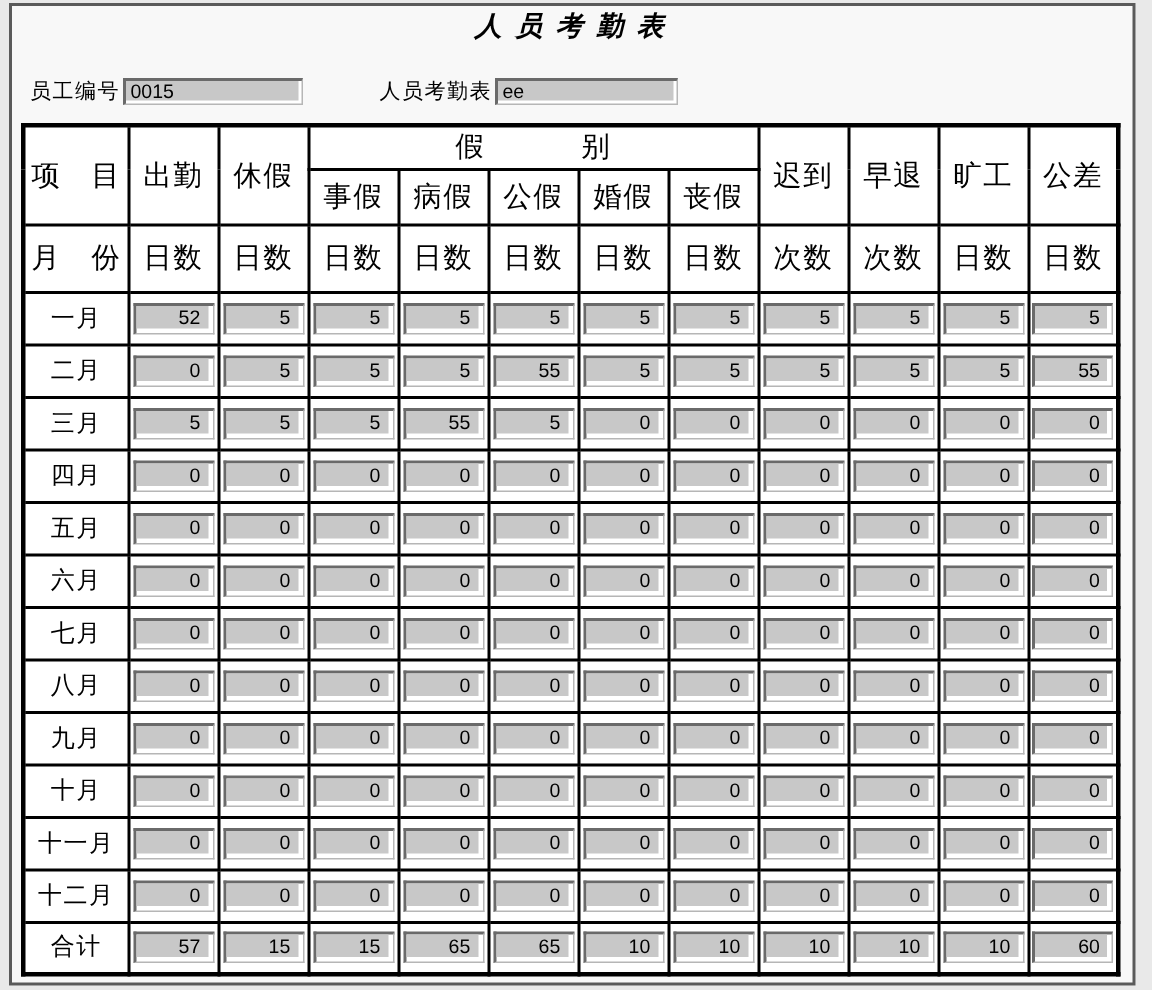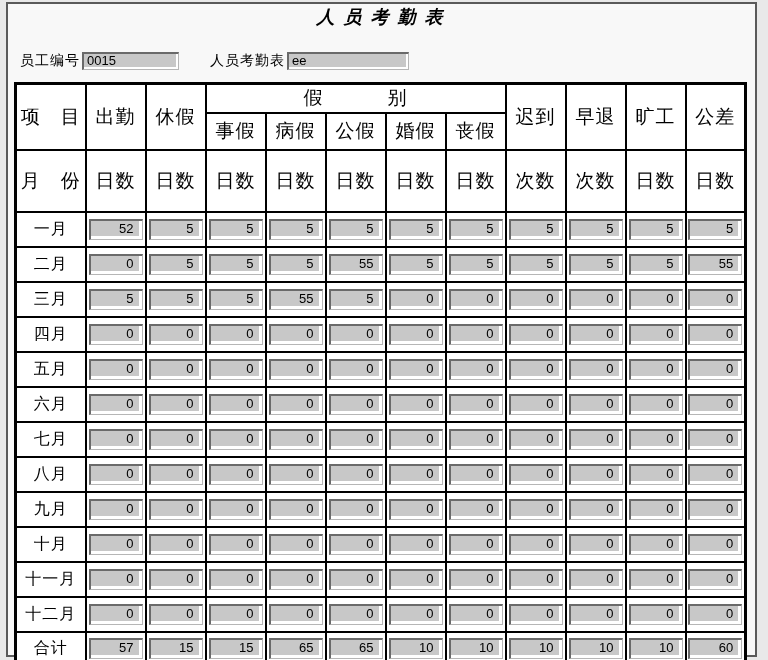--- a/index.html
+++ b/index.html
@@ -27,39 +27,39 @@
   .sunken {
     position:relative; background:#ffffff;
     border:1px solid #b6b6b6;
     border-top:2px solid #6a6a6a; border-left:2px solid #6a6a6a;
   }
   .fill {
     position:absolute; left:0; top:0; right:3px; bottom:3px;
     background:#c8c8c8; display:flex; align-items:center;
     font-size:13px; overflow:hidden;
   }
-  .txt-field { width:97px; height:18px; margin-right:31px; }
+  .txt-field { width:120px; height:18px; margin-right:51px; }
   .txt-field.name { width:122px; margin-right:0; }
   .txt-fill { right:2px; bottom:2px; padding-left:3px; justify-content:flex-start; }
   .num-field { width:54px; height:21px; margin:0 auto; }
   .num-fill { justify-content:flex-end; padding-right:5px; }
 
   table.att-table {
     position:absolute; left:14px; top:82px;
     border-collapse:collapse; table-layout:fixed;
     background:#fff; border:3px solid #000;
   }
   .att-table th, .att-table td {
     border:2px solid #000; padding:0; font-weight:normal;
     text-align:center; vertical-align:middle;
   }
   thead th { font-size:19px; letter-spacing:1px; }
   tr.r-group { height:29px; }
   tr.r-sub   { height:37px; }
-  tr.r-unit  { height:62px; }
+  tr.r-unit  { height:45px; }
   tbody tr   { height:35px; }
   .month-cell { font-size:16px; letter-spacing:1px; }
   .group-cell { text-align:left; padding-left:37px; }
   .group-cell .g2 { margin-left:64px; }
 </style>
 </head>
 <body>
 
 <div class="panel"></div>
 

